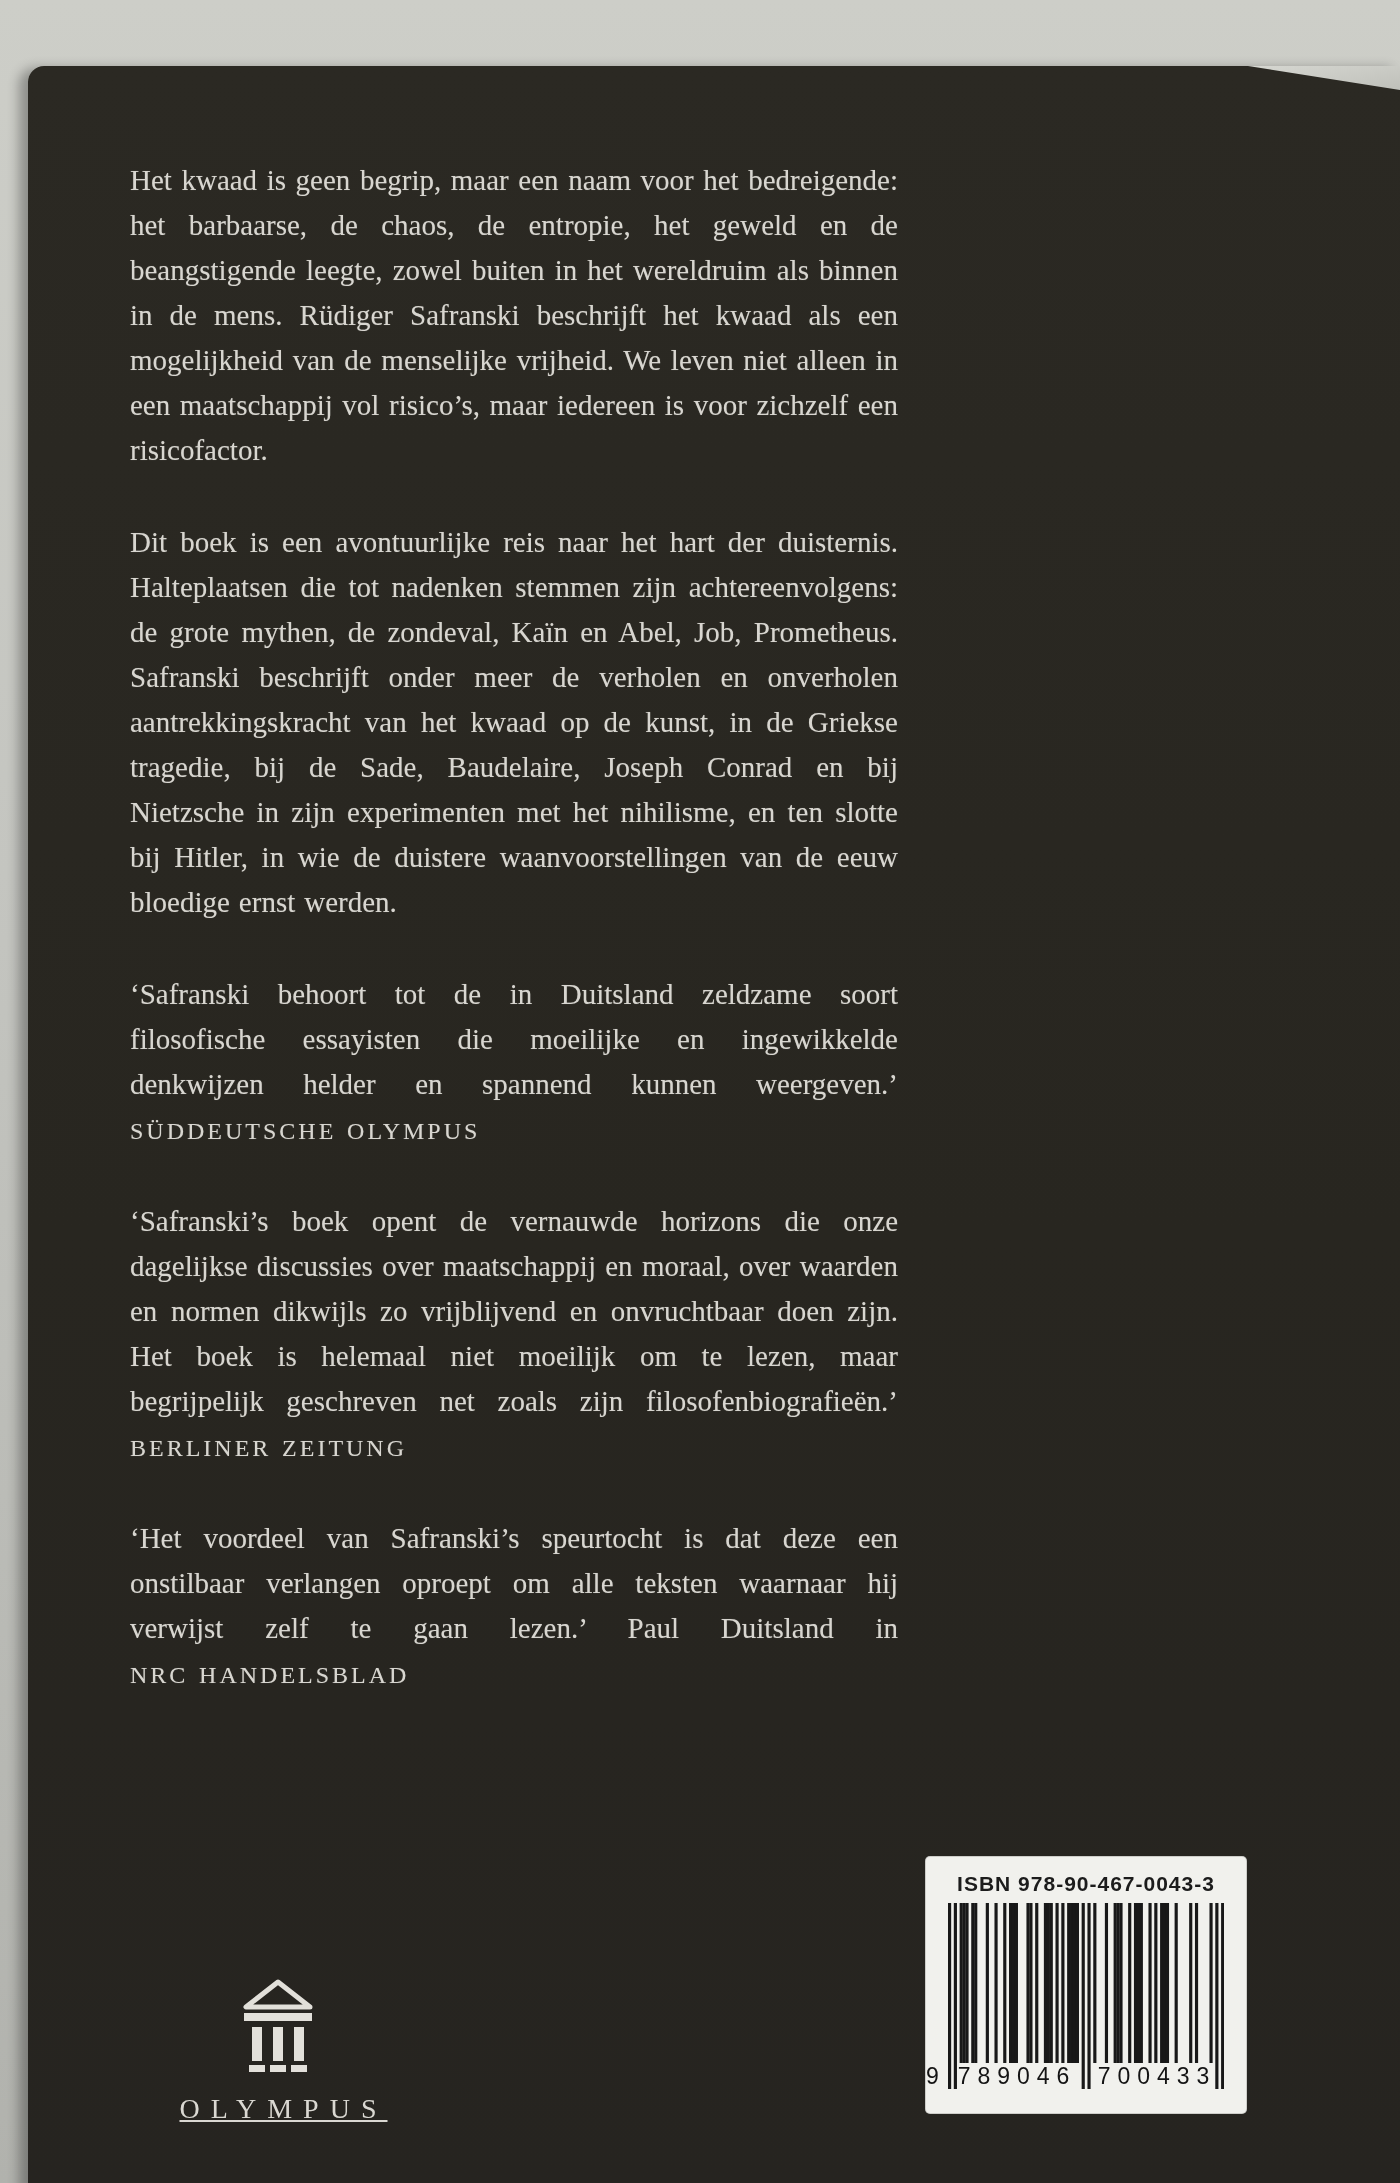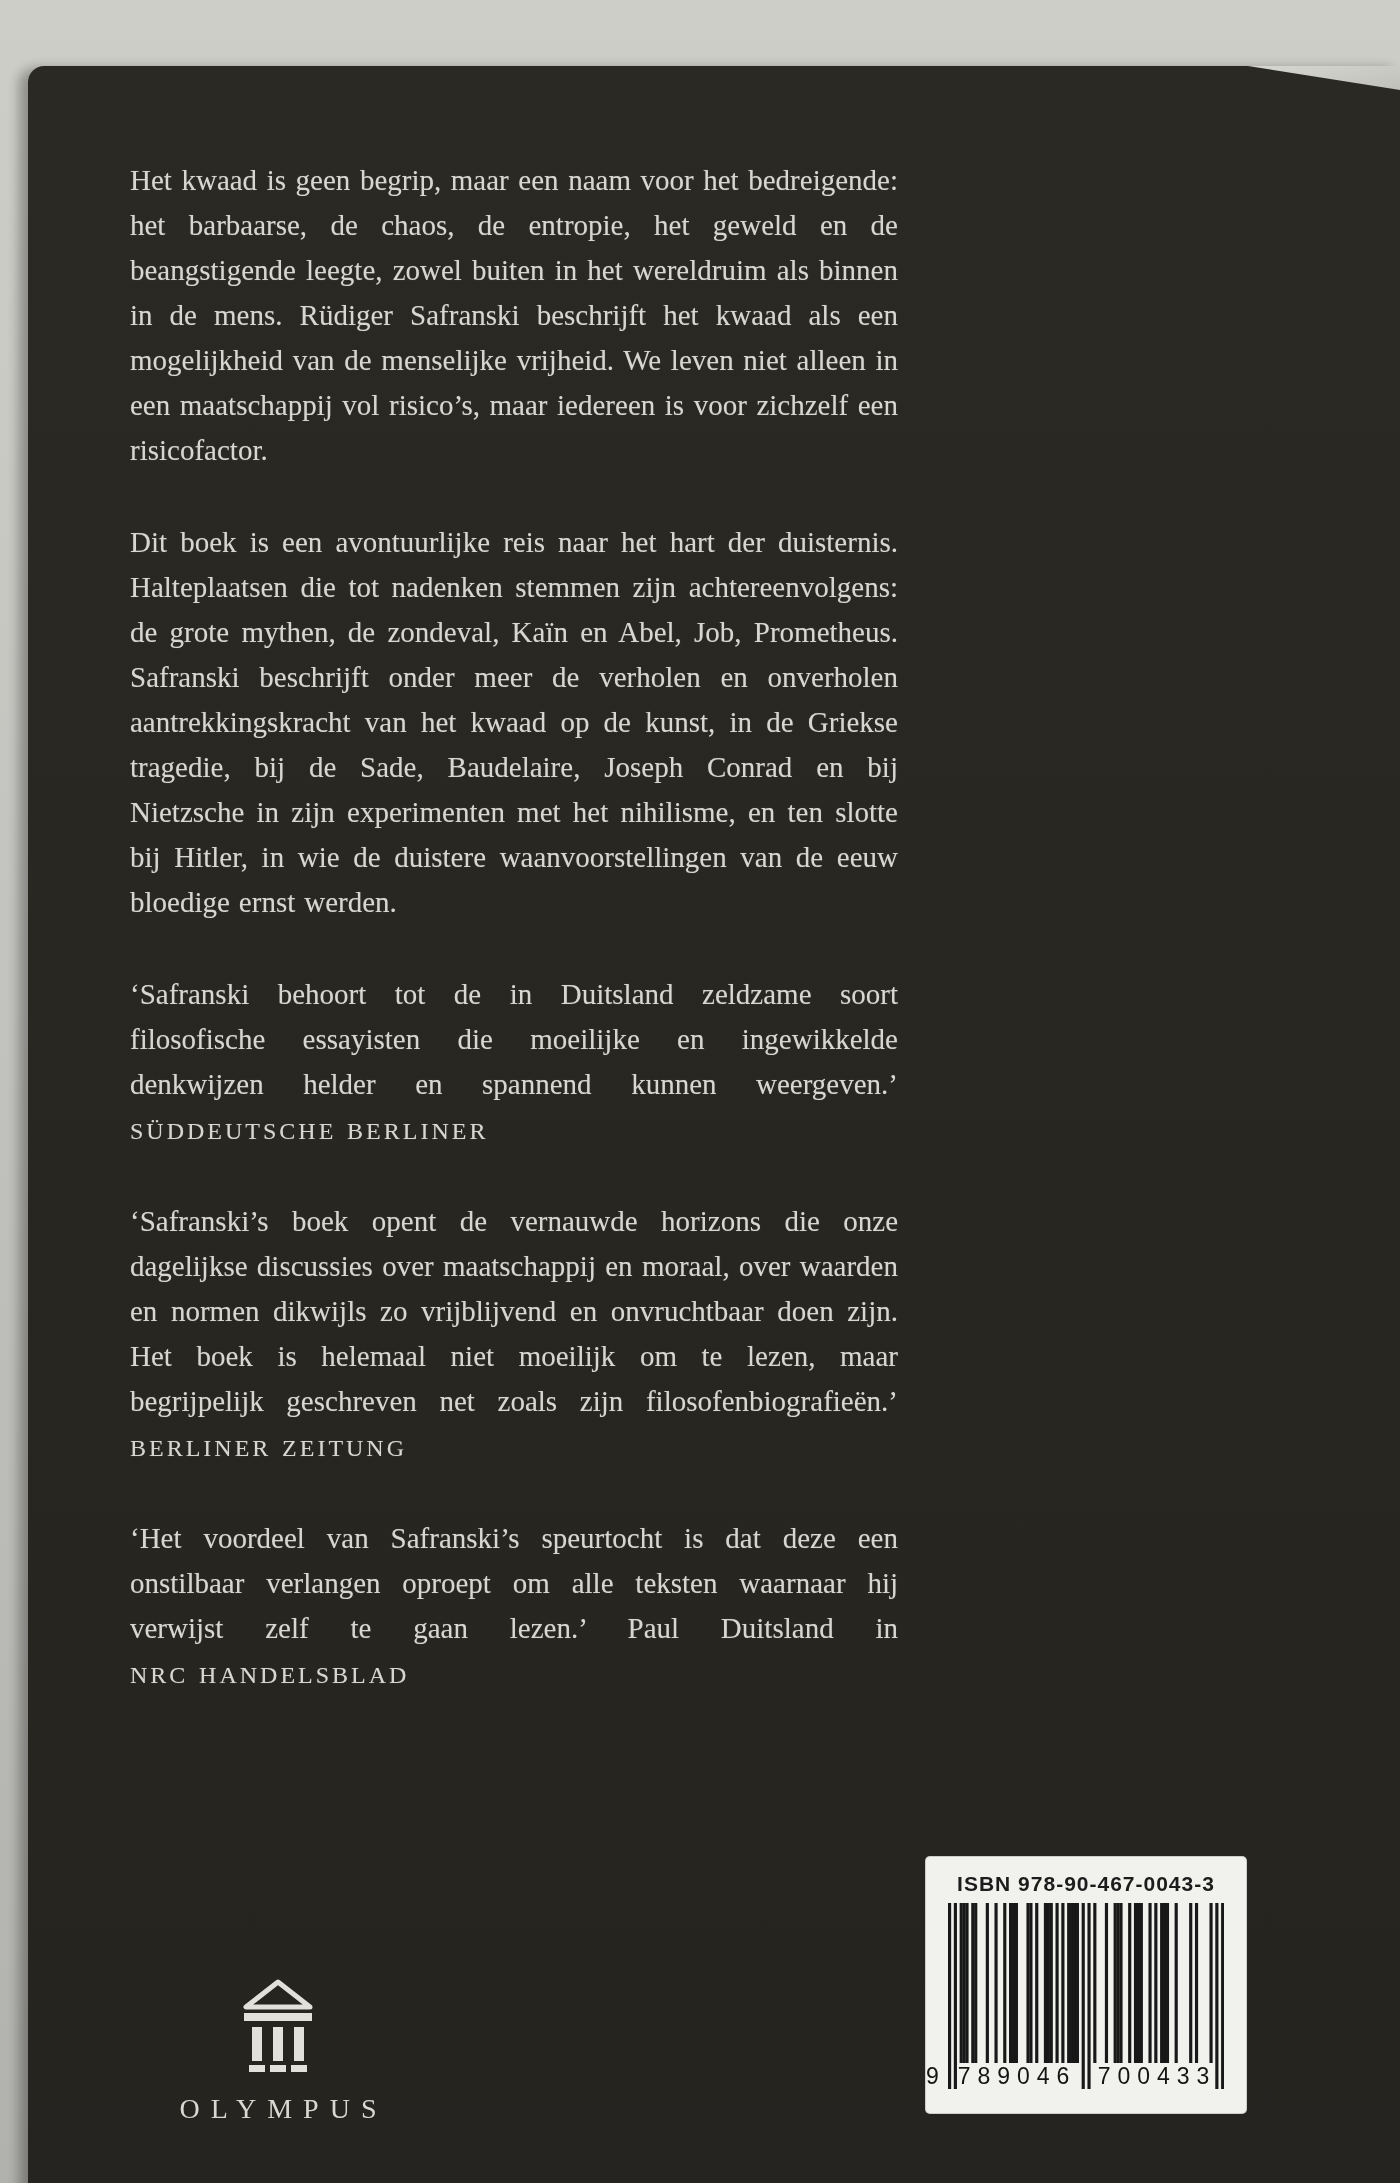--- a/index.html
+++ b/index.html
@@ -34,21 +34,21 @@
   .src {
     font-size:24px; letter-spacing:3px; white-space:nowrap;
   }
   .publisher {
     position:absolute; left:82px; bottom:66px; width:336px;
     text-align:center; color:#dedcd6;
   }
   .publisher .temple { display:inline-block; }
   .publisher .pub-name {
     margin-top:12px; font-size:28px; letter-spacing:11px;
-    color:#dad8d2; padding-left:11px; 
+    color:#dad8d2; padding-left:11px;text-decoration:underline; 
   }
   .barcode {
     position:absolute; left:897px; top:1790px; width:322px; height:258px;
     background:#f1f1ed; border-radius:5px;
     box-shadow:0 0 0 1px rgba(0,0,0,.15) inset;
   }
   .isbn-label {
     padding-top:16px; text-align:center;
     font-family:"Liberation Sans", sans-serif; font-weight:bold;
     font-size:21px; letter-spacing:1px; color:#1c1c1c;
@@ -67,21 +67,21 @@
 </style>
 </head>
 <body>
 
 <div class="cover">
   <div class="pages-wedge"></div>
 
   <div class="text-block">
     <p><span>Het kwaad is geen begrip, maar een naam voor het bedreigende: het barbaarse, de chaos, de entropie, het geweld en de beangstigende leegte, zowel buiten in het wereldruim als binnen in de mens. Rüdiger Safranski beschrijft het kwaad als een mogelijkheid van de menselijke vrijheid. We leven niet alleen in een maatschappij vol risico’s, maar iedereen is voor zichzelf een risicofactor.</span><span></span><span class="src"></span></p>
     <p><span>Dit boek is een avontuurlijke reis naar het hart der duisternis. Halteplaatsen die tot nadenken stemmen zijn achtereenvolgens: de grote mythen, de zondeval, Kaïn en Abel, Job, Prometheus. Safranski beschrijft onder meer de verholen en onverholen aantrekkingskracht van het kwaad op de kunst, in de Griekse tragedie, bij de Sade, Baudelaire, Joseph Conrad en bij Nietzsche in zijn experimenten met het nihilisme, en ten slotte bij Hitler, in wie de duistere waanvoorstellingen van de eeuw bloedige ernst werden.</span><span></span><span class="src"></span></p>
-    <p><span>‘Safranski behoort tot de in Duitsland zeldzame soort filosofische essayisten die moeilijke en ingewikkelde denkwijzen helder en spannend kunnen weergeven.’ </span><span></span><span class="src">SÜDDEUTSCHE BERLINER</span></p>
+    <p><span>‘Safranski behoort tot de in Duitsland zeldzame soort filosofische essayisten die moeilijke en ingewikkelde denkwijzen helder en spannend kunnen weergeven.’ </span><span></span><span class="src">SÜDDEUTSCHE OLYMPUS</span></p>
     <p><span>‘Safranski’s boek opent de vernauwde horizons die onze dagelijkse discussies over maatschappij en moraal, over waarden en normen dikwijls zo vrijblijvend en onvruchtbaar doen zijn. Het boek is helemaal niet moeilijk om te lezen, maar begrijpelijk geschreven net zoals zijn filosofenbiografieën.’ </span><span></span><span class="src">BERLINER ZEITUNG</span></p>
     <p><span>‘Het voordeel van Safranski’s speurtocht is dat deze een onstilbaar verlangen oproept om alle teksten waarnaar hij verwijst zelf te gaan lezen.’ </span><span>Paul Duitsland in </span><span class="src">NRC HANDELSBLAD</span></p>
   </div>
 
   <div class="publisher">
     <span class="temple">
       <svg width="76" height="100" viewBox="0 0 76 100" aria-hidden="true">
         <path d="M38 5 L6 30 L70 30 Z" fill="none" stroke="#e2e0da" stroke-width="5" stroke-linejoin="round"></path>
         <rect x="4" y="36" width="68" height="8" fill="#e2e0da"></rect>
         <rect x="12" y="50" width="10" height="34" fill="#e2e0da"></rect>

